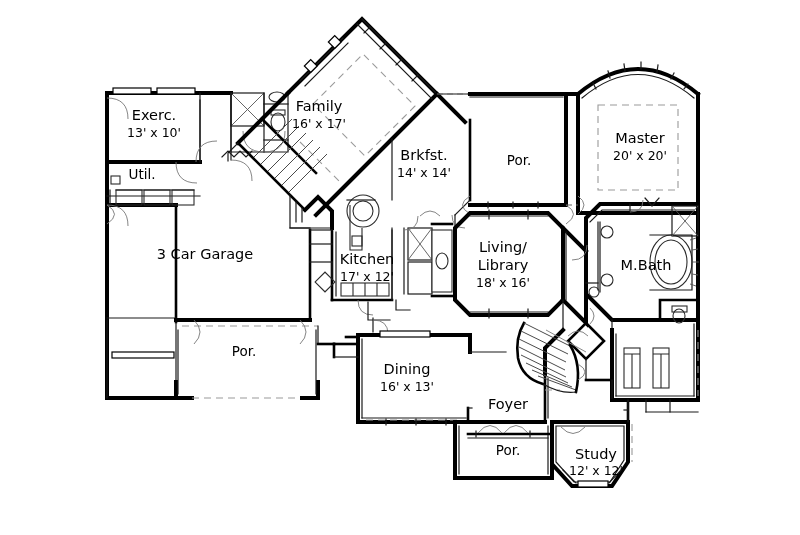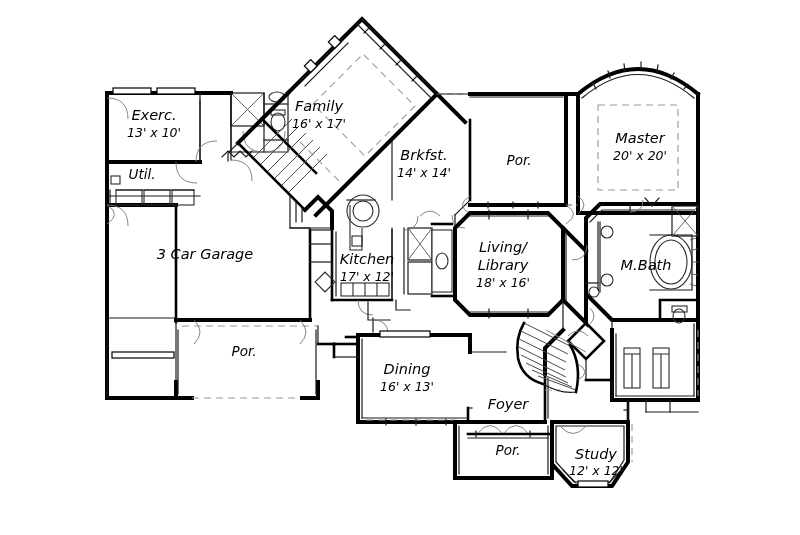--- a/index.html
+++ b/index.html
@@ -12,21 +12,20 @@
     width: 800px;
     height: 535px;
     overflow: hidden;
     font-family: "DejaVu Sans", "Liberation Sans", sans-serif;
   }
   #plan-root {
     position: relative;
     width: 800px;
     height: 535px;
     background: #ffffff;
-    font-style: italic;
   }
   svg#floorplan {
     display: block;
     position: absolute;
     left: 0;
     top: 0;
   }
   .wall-thick {
     fill: none;
     stroke: #000000;

